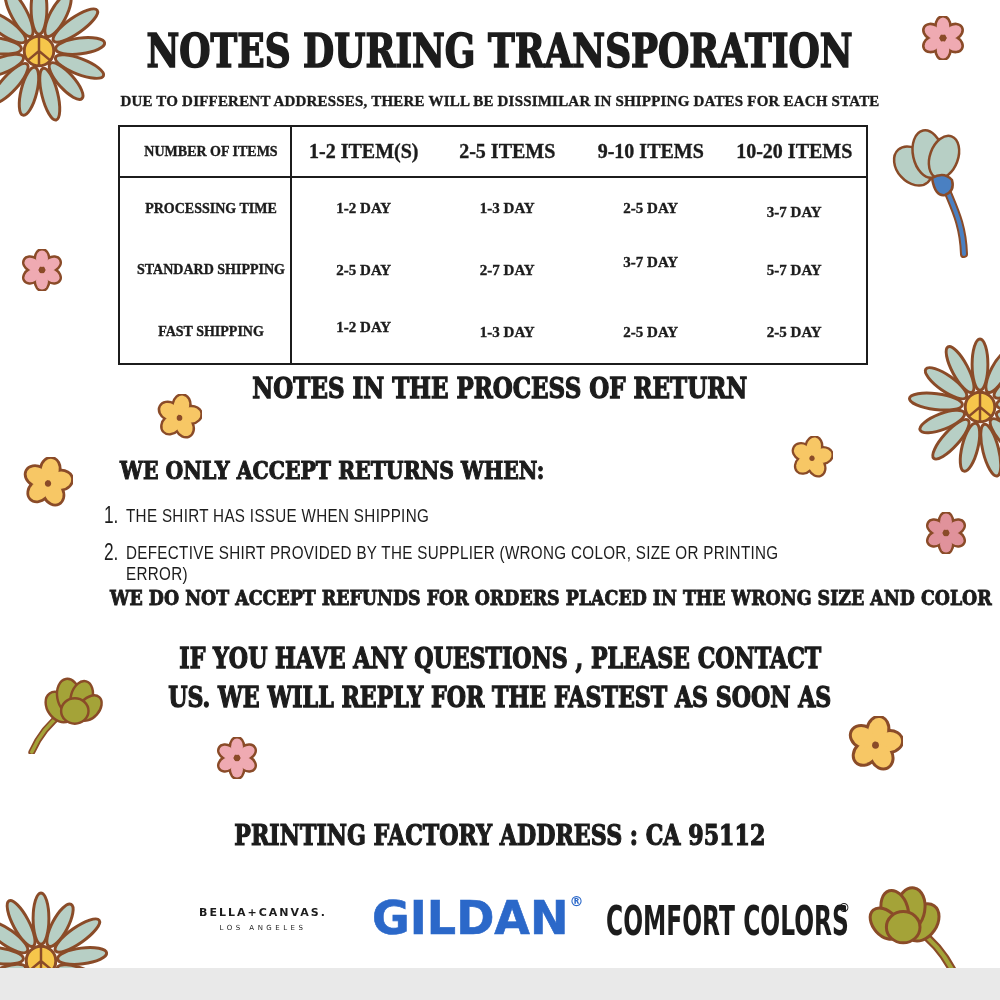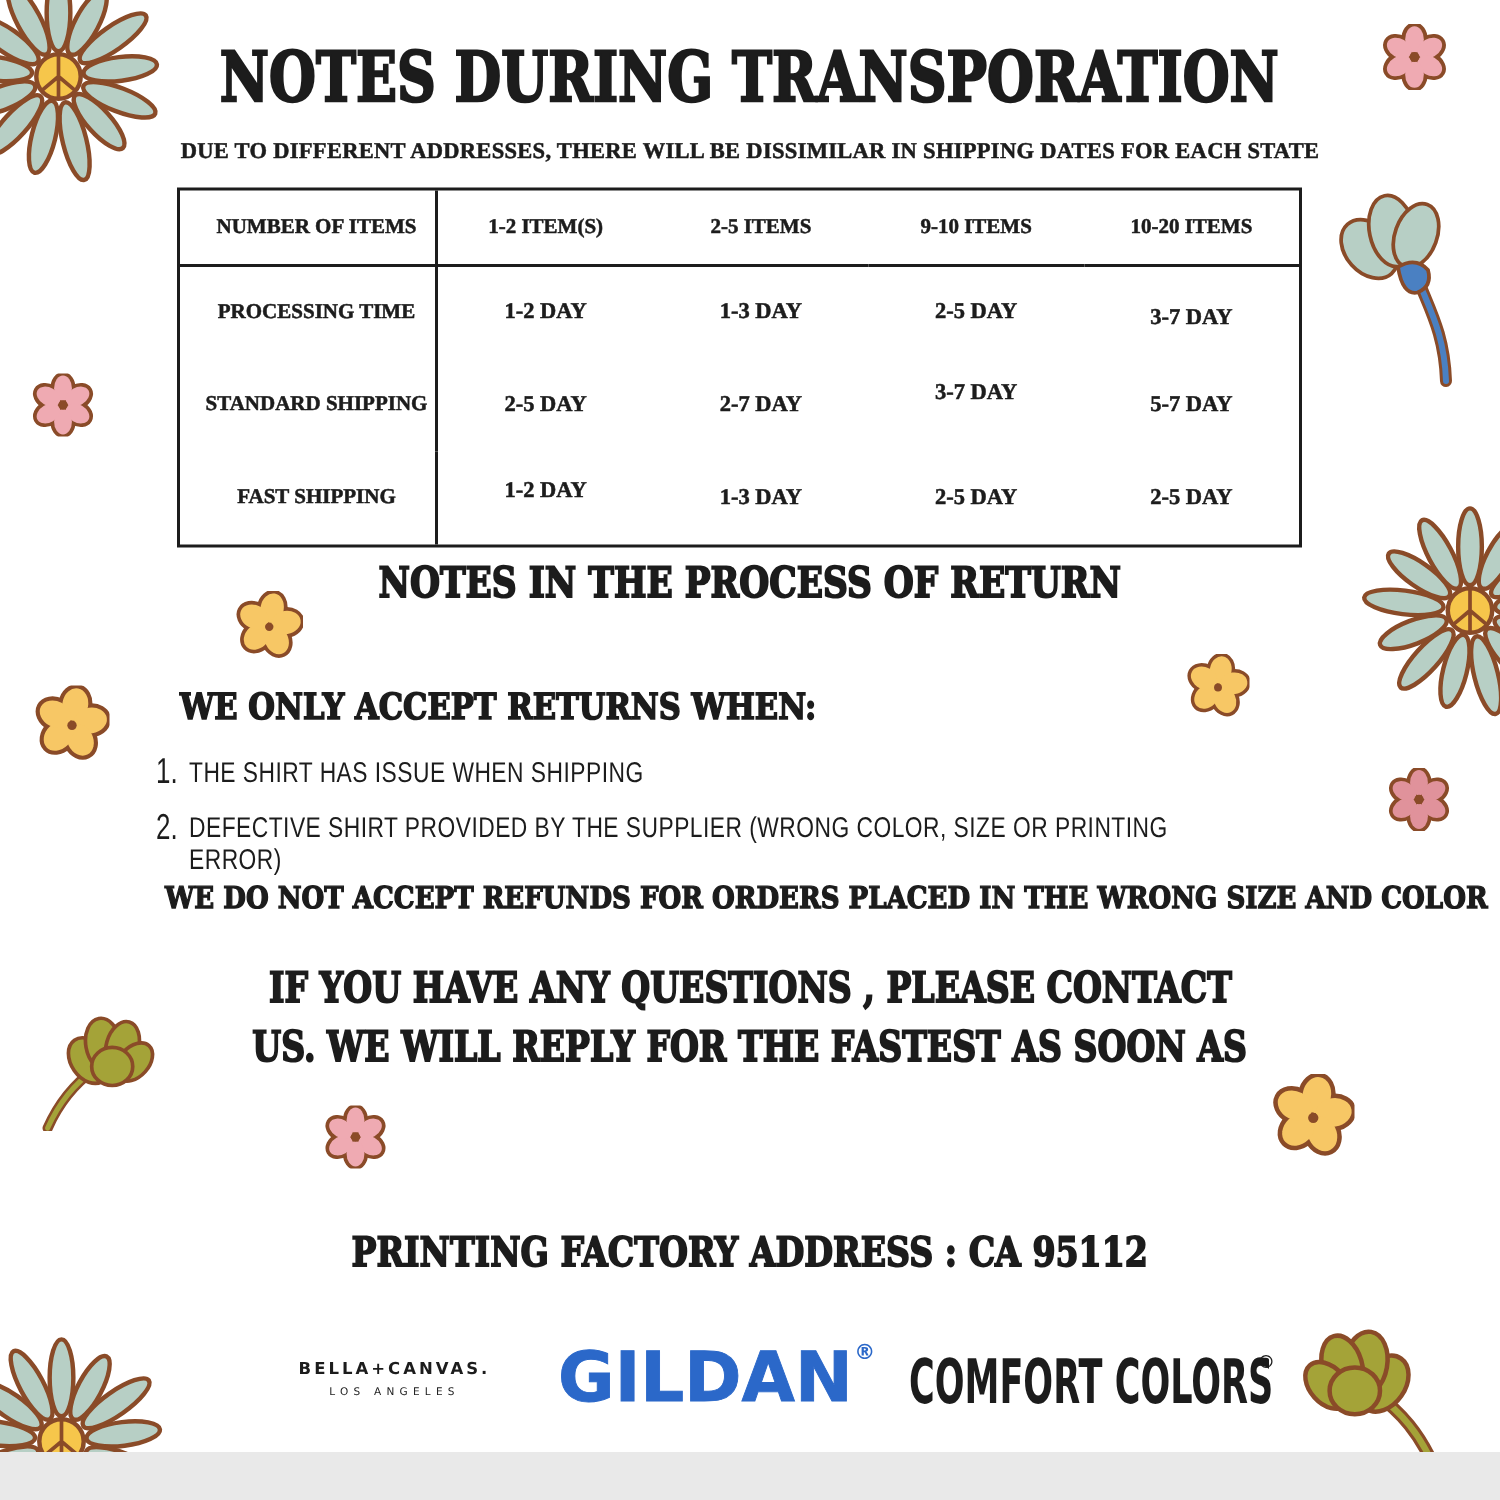--- a/index.html
+++ b/index.html
@@ -23,21 +23,21 @@
   .t-contact{font-size:28px;transform:scaleX(0.79);transform-origin:center;-webkit-text-stroke:1.3px var(--ink);line-height:39px;}
   .t-factory{font-size:27px;transform:scaleX(0.82);transform-origin:center;-webkit-text-stroke:1.2px var(--ink);}
   
   .slab{font-family:"Liberation Serif",serif;font-weight:bold;-webkit-text-stroke:0.35px var(--ink);}
   .subtitle{top:93px;font-size:15px;letter-spacing:0.2px;}
   
   .ship-table{left:118px;top:125px;width:750px;height:240px;border:2px solid var(--ink);
     box-sizing:border-box;display:grid;grid-template-columns:172px 1fr 1fr 1fr 1fr;
     grid-template-rows:51px 1fr 1fr 1fr;}
   .cell{display:flex;align-items:center;justify-content:center;font-size:15px;text-align:center;}
-  .cell.head{border-bottom:2px solid var(--ink);font-size:14px;}
+  .cell.head{border-bottom:2px solid var(--ink);font-size:20px;}
   .cell.lab{border-right:2px solid var(--ink);font-size:14px;padding-left:12px;}
   .cell.r1.c4{transform:translateY(4px);}
   .cell.r2.c3{transform:translateY(-8px);}
   .cell.r3.c1{transform:translateY(-5px);}
   
   .list-item{display:flex;align-items:flex-start;}
   .num{font-family:"Liberation Sans",sans-serif;font-size:24px;line-height:1;display:inline-block;
        transform:scaleX(0.72);transform-origin:left top;margin-right:2px;}
   .hand{font-family:"Liberation Sans",sans-serif;font-size:19px;line-height:1.1;letter-spacing:0.4px;
         display:inline-block;transform:scaleX(0.8);transform-origin:left top;margin-top:3px;}

